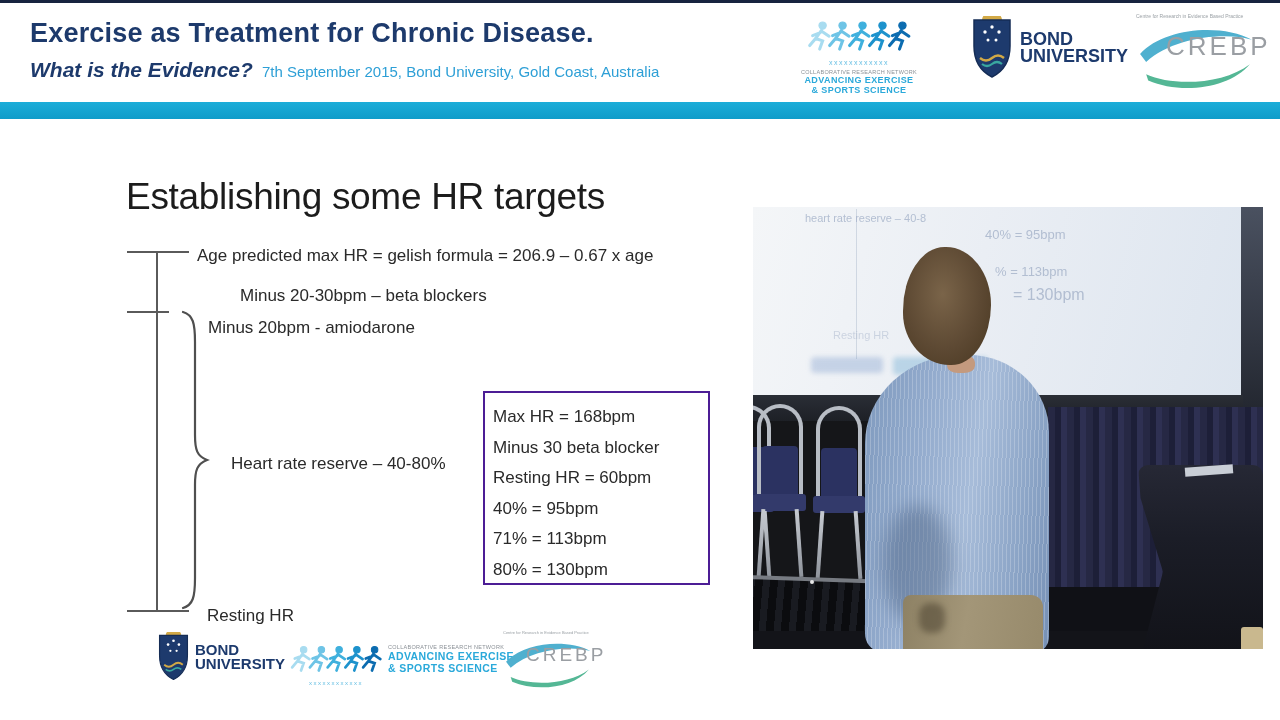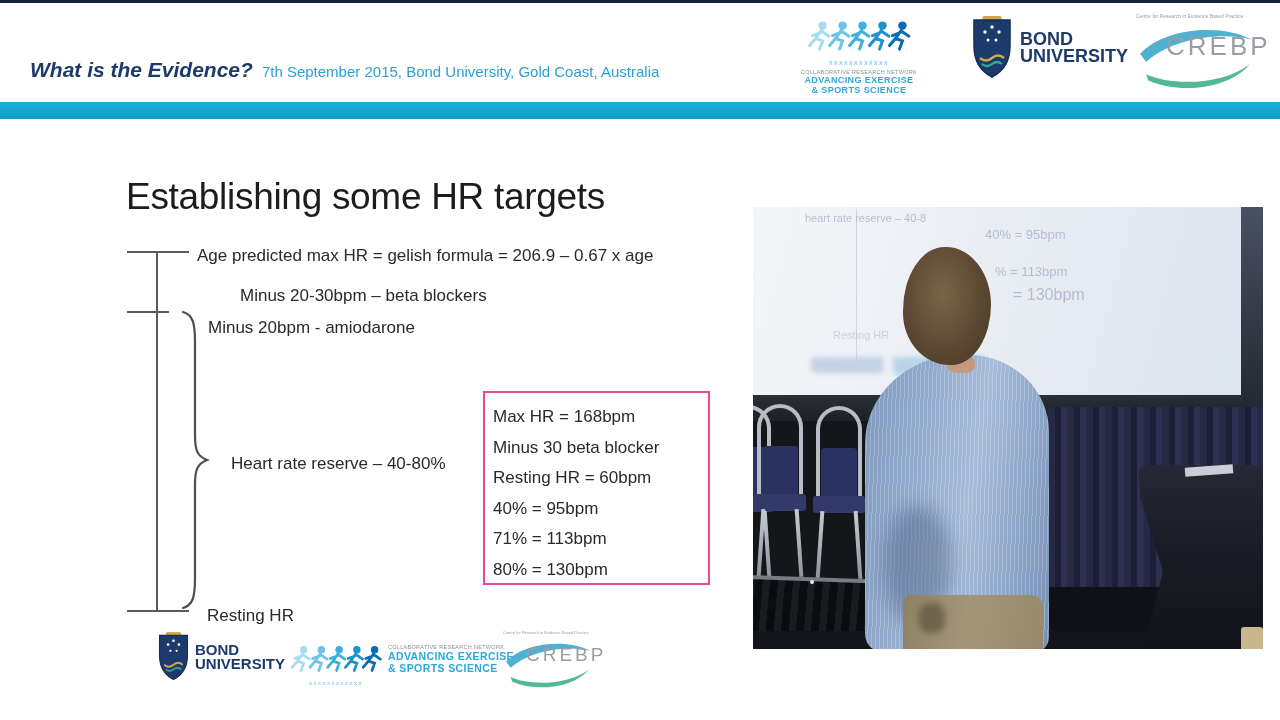--- a/index.html
+++ b/index.html
@@ -23,21 +23,21 @@
   .bond-text { margin-left:8px; color:#1d3a6d; font-weight:bold; line-height:.95; }
   .crebp-logo { position:absolute; display:flex; flex-direction:column; }
   .crebp-tag { color:#9aa0a5; font-size:5px; white-space:nowrap; }
   .crebp-body { position:relative; }
   .crebp-acronym { position:absolute; color:#9a9ea3; letter-spacing:3px; font-weight:400; }
 
   
   .slide-title { position:absolute; left:126px; top:176px; font-size:37px; color:#1c1c1c; letter-spacing:-.3px; }
   .dline { position:absolute; background:#5a5a5a; }
   .slide-text { position:absolute; font-size:17px; color:#2a2a2a; white-space:nowrap; }
-  .hr-box { position:absolute; left:483px; top:391px; width:227px; height:194px; border:2px solid #ec4899; background:#fff; padding:9px 0 0 8px; }
+  .hr-box { position:absolute; left:483px; top:391px; width:227px; height:194px; border:2px solid #4c1d95; background:#fff; padding:9px 0 0 8px; }
   .hr-box div { font-size:17px; color:#2a2a2a; line-height:30.5px; }
 
   
   .video { position:absolute; left:753px; top:207px; width:510px; height:442px; background:#101116; overflow:hidden; }
   .v-screen { position:absolute; left:0; top:0; width:490px; height:192px; background:linear-gradient(105deg,#f4f6f8 0%,#eaeef4 45%,#dde5ef 100%); }
   .v-seam { position:absolute; left:103px; top:2px; width:1px; height:150px; background:rgba(150,165,190,.35); }
   .v-frame { position:absolute; left:488px; top:0; width:22px; height:205px; background:linear-gradient(180deg,#4a5160,#232730); }
   .proj { position:absolute; color:#a9b6cc; opacity:.85; filter:blur(.4px); white-space:nowrap; }
   .v-rail { position:absolute; left:0; top:188px; width:490px; height:28px; background:linear-gradient(180deg,#2a2e36,#1c1f25); }
   .v-backdrop { position:absolute; left:0; top:214px; width:510px; height:165px; background:#151619; }
@@ -108,20 +108,21 @@
         <path d="M10,48 q5,4 10,0 t10,0" stroke="#3aa8a0" stroke-width="2.2" fill="none"></path>
       </g>
       <g id="crebp-swoosh">
         <path d="M4,34 C28,8 84,4 114,20 C86,12 36,18 10,42 Z" fill="#4fb0cf"></path>
         <path d="M10,54 C36,66 86,64 112,44 C92,68 44,74 12,60 Z" fill="#54b795"></path>
       </g>
     </defs>
   </svg>
 
   <div class="top-strip"></div>
+  <div class="hdr-title">Exercise as Treatment for Chronic Disease.</div>
   <div class="hdr-subrow">
     <span class="hdr-subtitle">What is the Evidence?</span>
     <span class="hdr-event">7th September 2015, Bond University, Gold Coast, Australia</span>
   </div>
   <div class="accent-bar"></div>
 
   <div class="crn-logo" style="left:795px; top:10px; width:128px;">
     <svg width="108" height="50" viewBox="-2 -2 92 28">
         <use href="#runners-row"></use>
       </svg>

